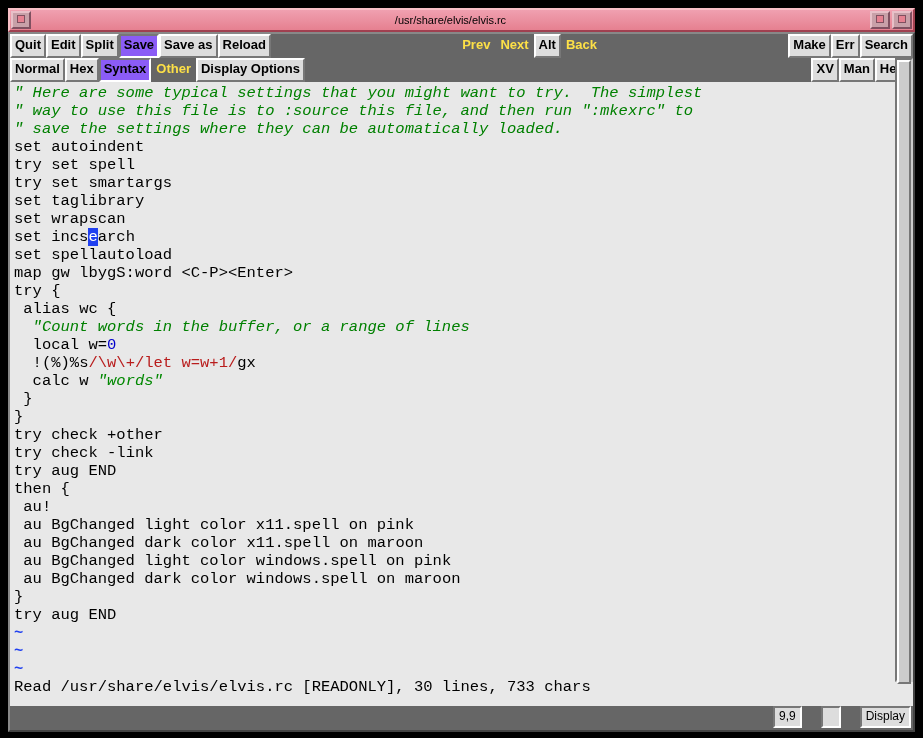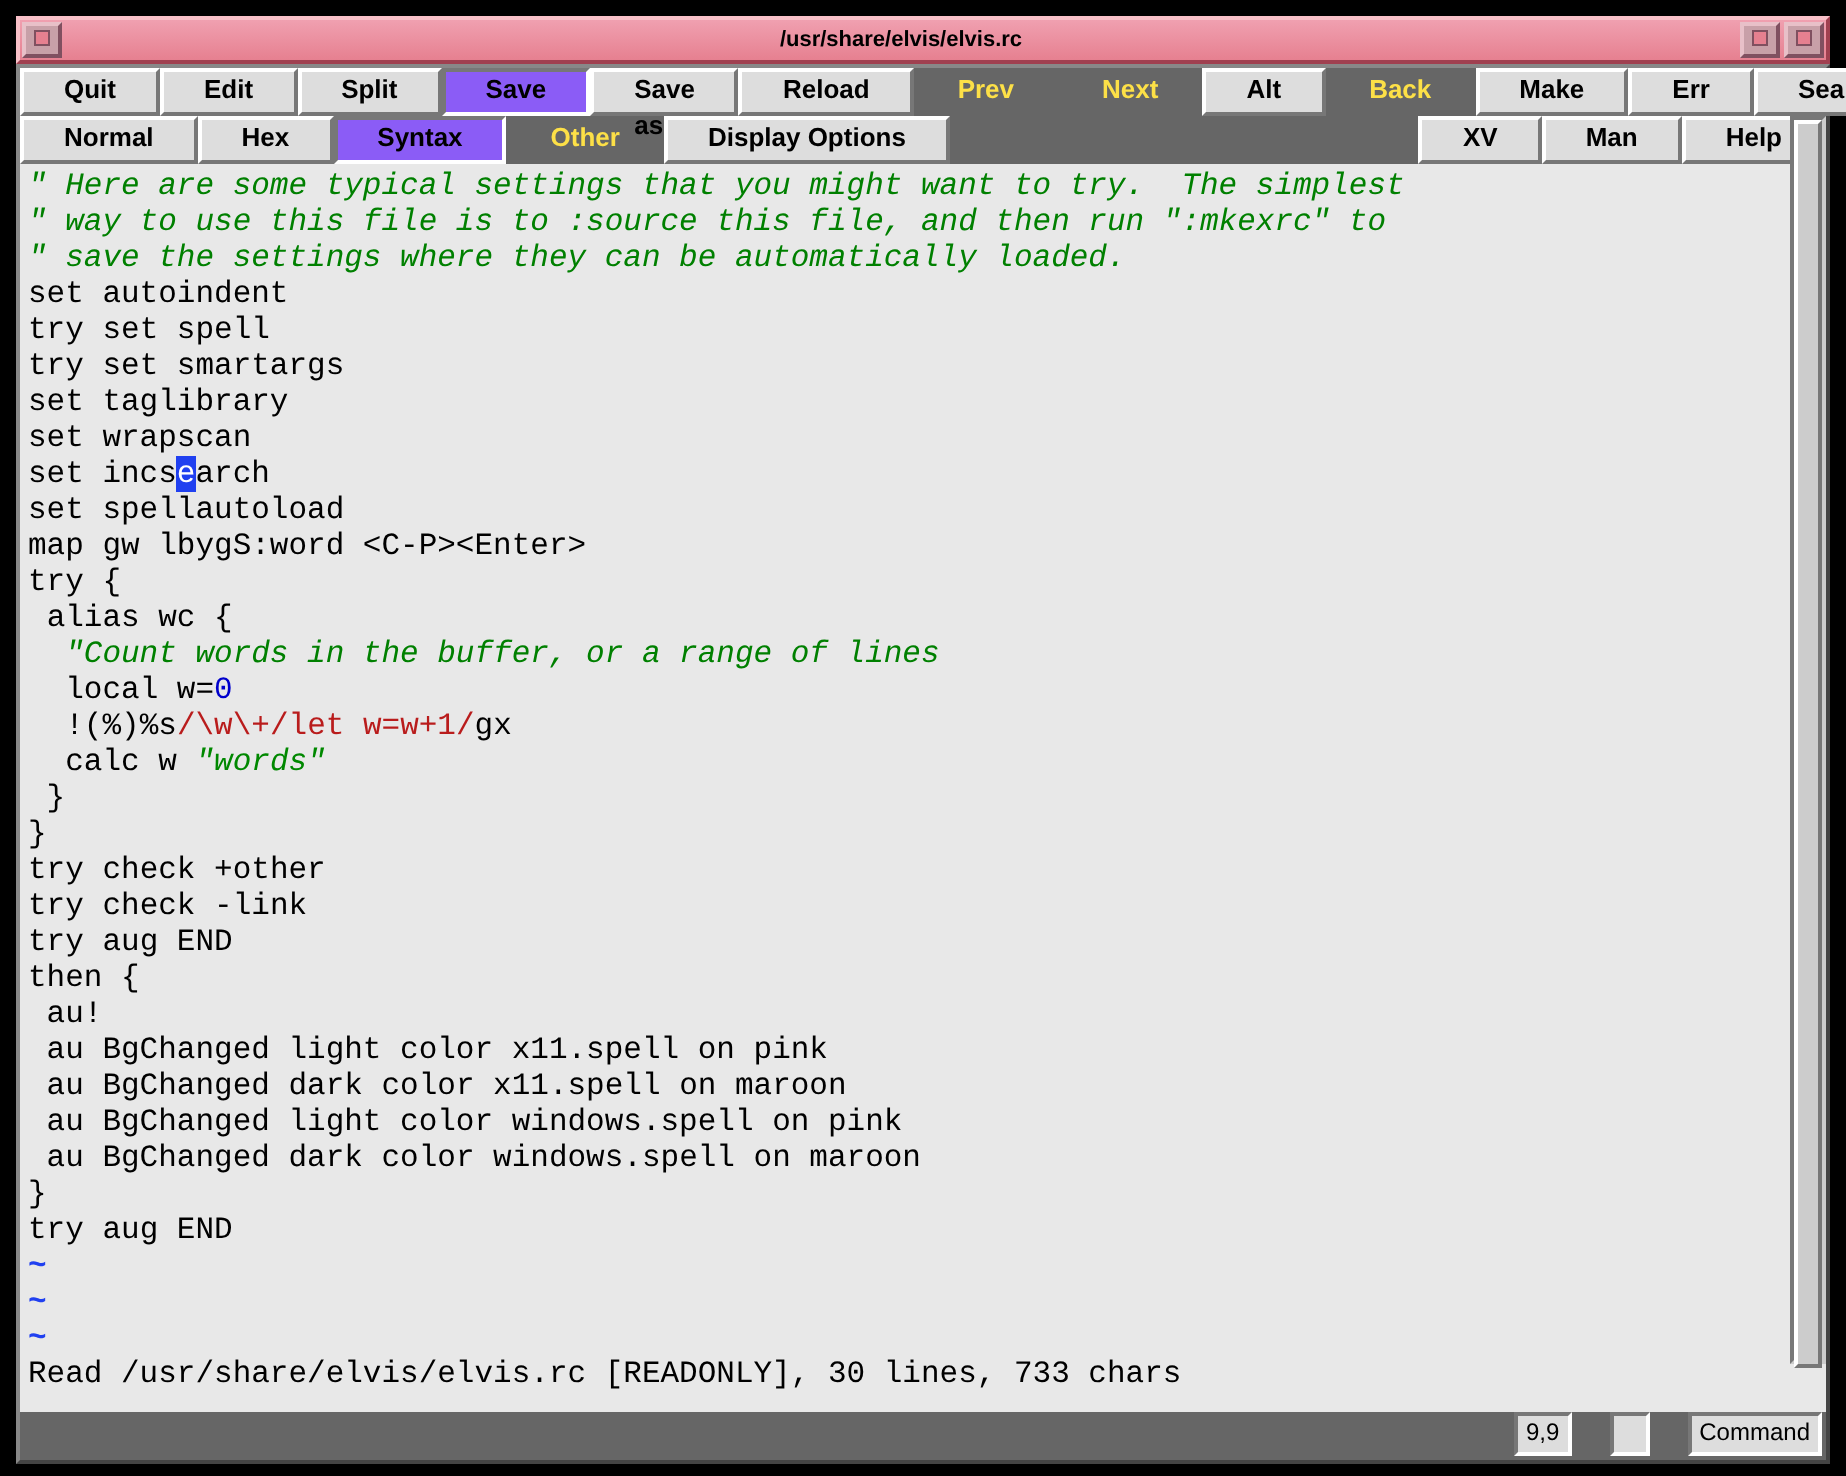--- a/index.html
+++ b/index.html
@@ -1,24 +1,24 @@
 <!DOCTYPE html>
 <html><head>
 <meta charset="utf-8">
 <style>
 html,body{margin:0;padding:0;background:#000;width:923px;height:738px;font-family:monospace;font-size:14px;overflow:hidden}
 .window{position:absolute;left:8px;top:8px;width:907px;height:722px}
 .titlebar{height:20px;background:linear-gradient(#f0a0b0,#e68090);border:2px solid;border-color:#f8c0c8 #a04050 #a04050 #f8c0c8;display:flex;align-items:center}
-.title-text{flex:1;text-align:center;font-weight:bold;font-size:11px;color:#000;font-family:sans-serif}
+.title-text{flex:1;text-align:center;font-weight:normal;font-size:11px;color:#000;font-family:sans-serif}
 .title-btn{width:16px;height:14px;background:#c8a0a8;border:2px solid;border-color:#e8c0c8 #805060 #805060 #e8c0c8;margin:0 1px}
 .title-btn-inner{width:6px;height:6px;margin:2px auto;background:#e68090;border:1px solid #805060}
 .body{background:#666;border:2px solid;border-color:#888 #444 #444 #888;height:696px}
 .toolbar{display:flex;padding:0;height:24px;align-items:center;background:#666}
 .toolbar2{display:flex;padding:0;height:24px;align-items:center;background:#666}
-.btn{background:#ddd;border:2px solid;border-color:#fff #777 #777 #fff;padding:0 20px;font-family:sans-serif;font-weight:bold;font-size:13px;height:20px;line-height:18px;color:#000;cursor:pointer}
+.btn{background:#ddd;border:2px solid;border-color:#fff #777 #777 #fff;padding:0 3px;font-family:sans-serif;font-weight:bold;font-size:13px;height:20px;line-height:18px;color:#000;cursor:pointer}
 .btn.pressed{border-color:#777 #fff #fff #777;background:#8b5cf6}
 .btn.flat{background:transparent;border-color:transparent;color:#fde047}
 .spacer{flex:1}
 .editor{background:#e8e8e8;margin:0;padding:2px 4px;height:620px;overflow:hidden;font-family:'Courier New',monospace;font-size:15.5px;line-height:18px;white-space:pre;color:#000}
 .c{color:#008000;font-style:italic}
 .k{font-weight:normal}
 .n{color:#0000cc}
 .r{color:#b91c1c}
 .s{color:#008800;font-style:italic}
 .cur{background:#2040f0;color:#fff}
@@ -111,16 +111,16 @@
 <span>Read /usr/share/elvis/elvis.rc [READONLY], 30 lines, 733 chars</span></div>
 
     <div class="scrollbar">
       <div class="thumb"></div>
     </div>
 
     <div class="statusbar">
       <div class="status-spacer"></div>
       <div class="status-box">9,9</div>
       <div class="status-box" style="width:8px"></div>
-      <div class="status-box">Command</div>
+      <div class="status-box">Display</div>
     </div>
   </div>
 </div>
 
 </body></html>

